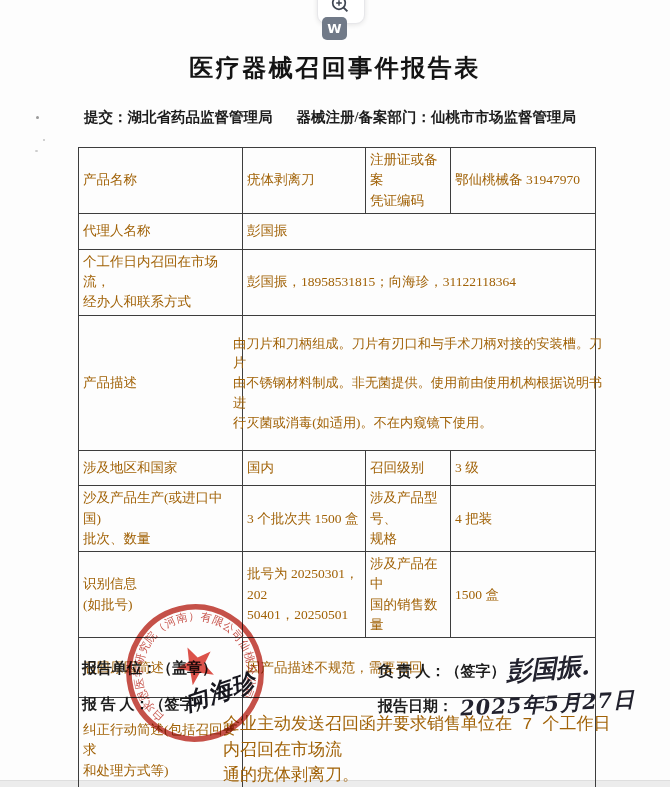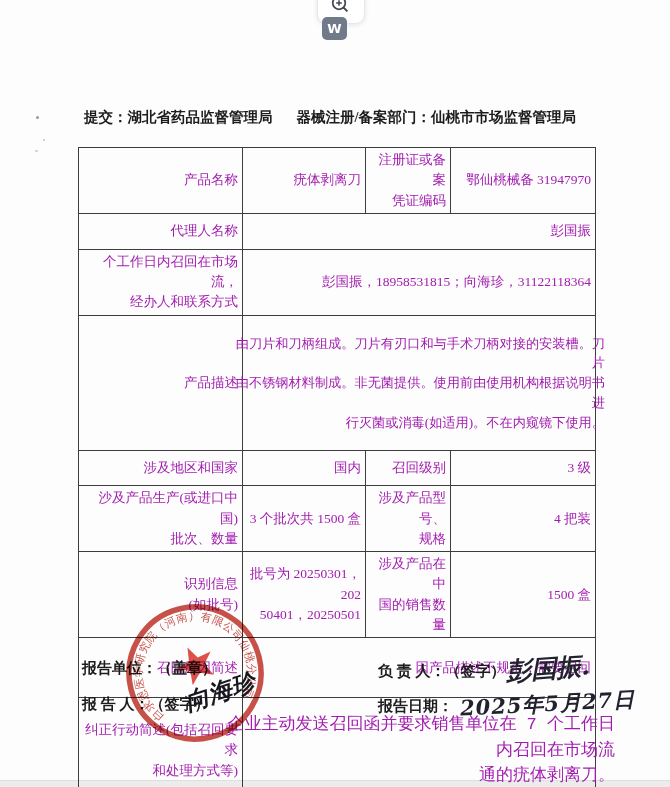--- a/index.html
+++ b/index.html
@@ -13,22 +13,22 @@
   .w-badge{position:absolute;left:322px;top:17px;width:25px;height:23px;background:#717a88;border-radius:5px;
            color:#fff;font-family:"DejaVu Sans","Liberation Sans",sans-serif;font-weight:bold;font-size:13px;
            display:flex;align-items:center;justify-content:center;z-index:12;}
 
   .title{position:absolute;top:52px;left:0;width:100%;text-align:center;margin:0;
          font-size:24px;font-weight:600;letter-spacing:2.5px;color:#141414;}
 
   .meta{position:absolute;top:108px;left:84px;font-size:14.5px;font-weight:600;display:flex;gap:24px;color:#1c1c1c;}
 
   table.report{position:absolute;left:78px;top:147px;width:517px;border-collapse:collapse;table-layout:fixed;z-index:1;}
-  table.report td{border:1px solid #3d3d3d;text-align:right;vertical-align:middle;
-                  font-size:13.5px;line-height:1.5;padding:2px 4px;color:#a21caf;white-space:pre-line;}
+  table.report td{border:1px solid #3d3d3d;text-align:left;vertical-align:middle;
+                  font-size:13.5px;line-height:1.5;padding:2px 4px;color:#a16207;white-space:pre-line;}
   td.left{text-align:left;padding-left:8px;}
   .bleed5{width:calc(100% + 28px);margin:16px -14px;font-size:13.2px;}
   .bleed10{width:calc(100% + 48px);margin:12px -24px;font-size:17px;font-family:Liberation Mono, monospace;}
   tr.r1{height:37px}tr.r2{height:38px}tr.r3{height:36px}tr.r4{height:46px}tr.r5{height:65px}
   tr.r6{height:35px}tr.r7{height:52px}tr.r8{height:53px}tr.r9{height:60px}tr.r10{height:85px}
 
   .fline{position:absolute;font-size:15px;font-weight:600;color:#1c1c1c;z-index:2;}
   .f-unit{left:82px;top:659px}
   .f-reporter{left:82px;top:695px}
   .f-responsible{left:378px;top:662px}
@@ -55,20 +55,21 @@
     <line x1="8.2" y1="10" x2="13.8" y2="10" stroke="#3e4551" stroke-width="1.5"></line>
     <line x1="11" y1="7.2" x2="11" y2="12.8" stroke="#3e4551" stroke-width="1.5"></line>
     <line x1="15.6" y1="14.6" x2="19.4" y2="18.4" stroke="#3e4551" stroke-width="2"></line>
   </svg>
   <div class="w-badge">W</div>
 
   <div class="speck" style="left:36px;top:116px;width:3px;height:3px;"></div>
   <div class="speck" style="left:43px;top:139px;width:2px;height:2px;opacity:.6;"></div>
   <div class="speck" style="left:35px;top:150px;width:3px;height:2px;opacity:.5;"></div>
 
+  <h1 class="title">医疗器械召回事件报告表</h1>
   <div class="meta">
     <span>提交：湖北省药品监督管理局</span>
     <span>器械注册/备案部门：仙桃市市场监督管理局</span>
   </div>
 
   <table class="report">
     <colgroup>
         <col style="width:164px">
         <col style="width:123px">
         <col style="width:85px">

